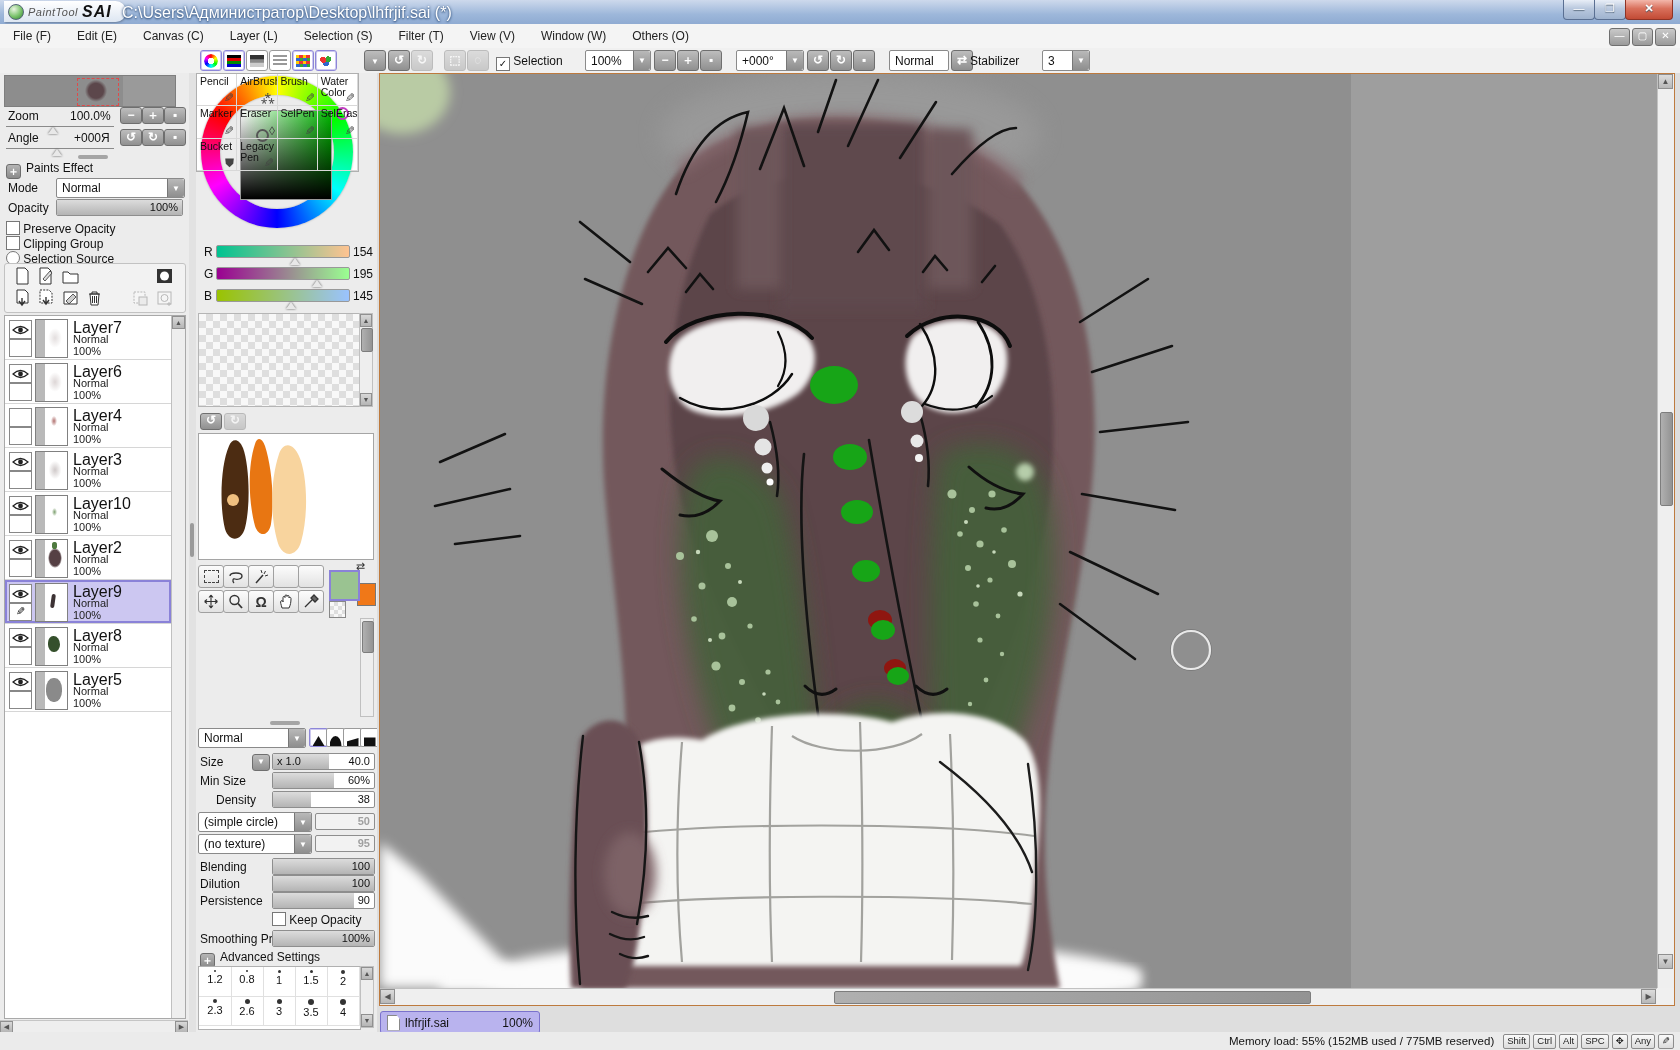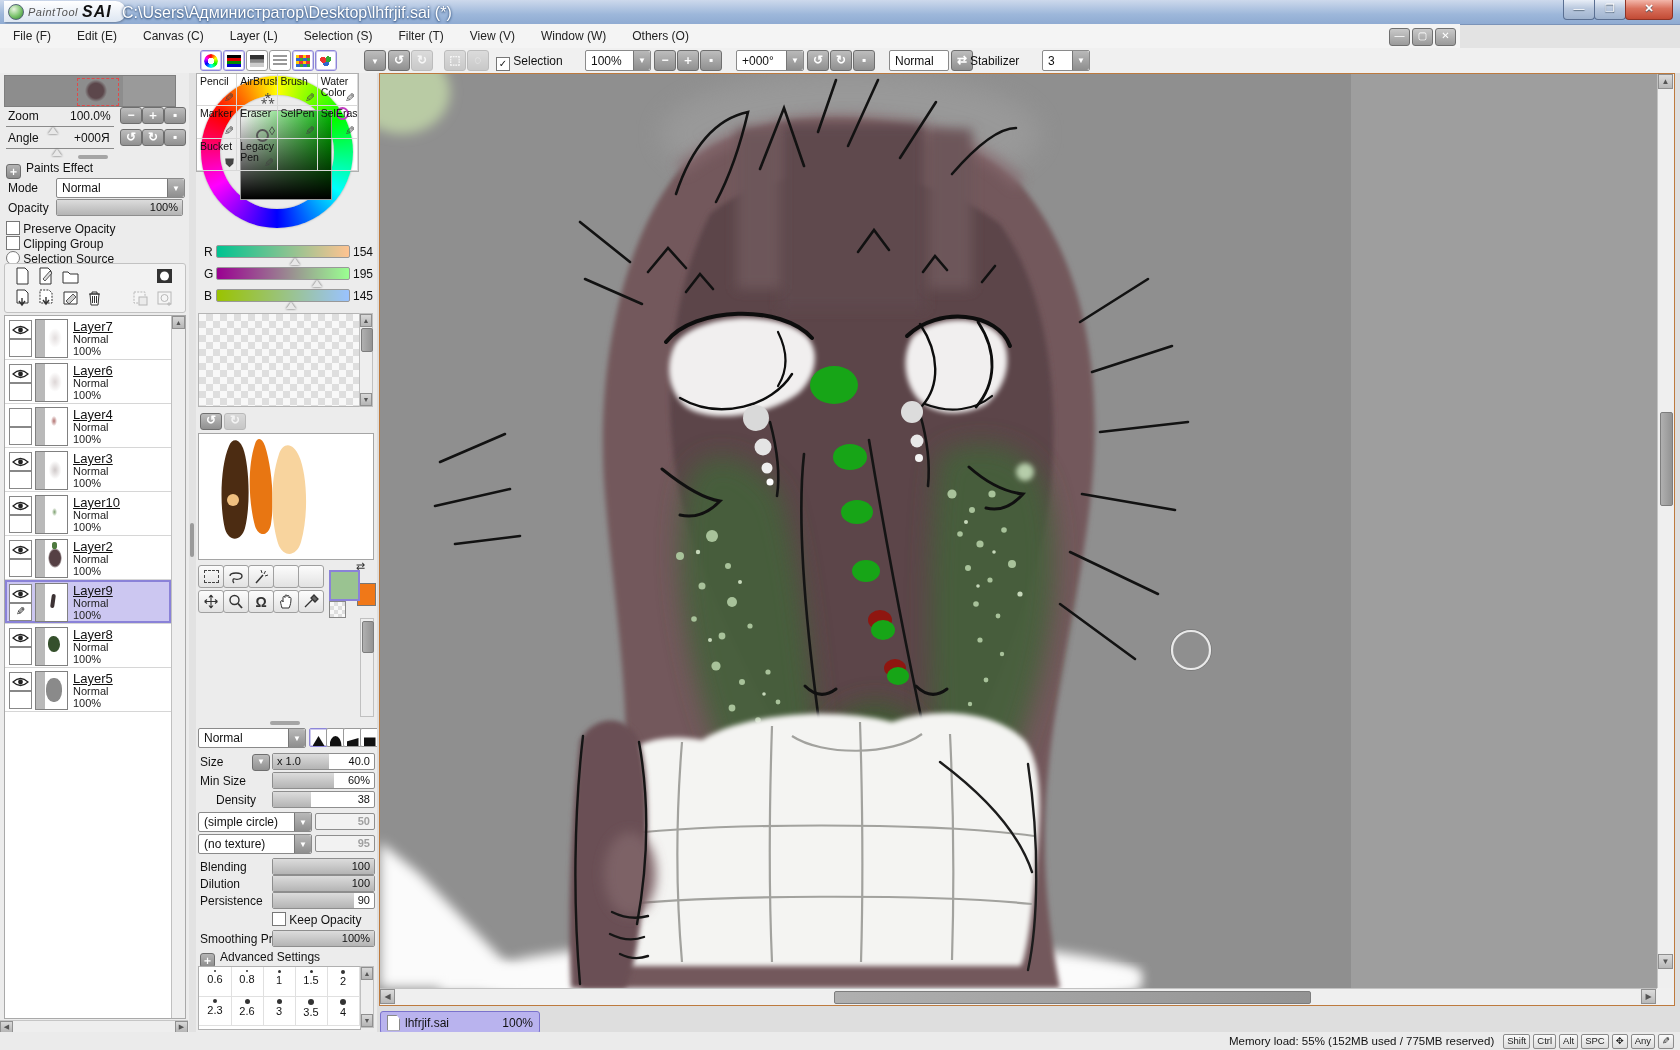--- a/index.html
+++ b/index.html
@@ -10,21 +10,21 @@
   #logo{left:4px;top:1px;height:21px;padding:0 14px 0 4px;background:linear-gradient(#ffffff,#dde6f2);border-radius:0 11px 11px 0;display:flex;align-items:center;gap:4px;box-shadow:1px 1px 2px rgba(0,0,0,.25);}
   #logo .ball{width:14px;height:14px;border-radius:50%;background:radial-gradient(circle at 35% 30%,#eaf6e2,#79c26a 55%,#2e7d32);border:1px solid #567;}
   #logo .p1{font-style:italic;font-size:11px;color:#555;letter-spacing:.5px;}
   #logo .p2{font-style:italic;font-weight:bold;font-size:16px;color:#111;letter-spacing:1px;}
   #title-text{left:122px;top:4px;color:#fff;font-size:16px;text-shadow:0 1px 2px #3a5a85,0 0 3px #3a5a85;}
   .wbtn{top:0;height:19px;border:1px solid #5a6f92;border-top:none;border-radius:0 0 4px 4px;background:linear-gradient(#e8eef7,#b9c8de 45%,#9fb3cf);color:#fff;text-align:center;line-height:17px;font-size:11px;text-shadow:0 1px 1px #456;}
   #btn-min{left:1563px;width:30px;}
   #btn-restore{left:1594px;width:30px;}
   #btn-close{left:1625px;width:46px;background:linear-gradient(#f3b7ab,#d9705c 45%,#c24b35);border-color:#8e3326;font-weight:bold;}
   
-  #menubar{left:0;top:24px;width:1460px;height:24px;background:#f4f4f4;border-bottom:1px solid #cfcfcf;display:flex;align-items:center;}
+  #menubar{left:0;top:24px;width:1680px;height:24px;background:#f4f4f4;border-bottom:1px solid #cfcfcf;display:flex;align-items:center;}
   .menu-item{padding:3px 13px;color:#222;}
   .mdi-btns{position:absolute;right:4px;top:4px;display:flex;gap:2px;}
   .mdi-btn{width:19px;height:16px;background:linear-gradient(#c9c9c9,#9a9a9a);border:1px solid #6f6f6f;border-radius:3px;color:#fff;font-size:10px;line-height:14px;text-align:center;}
   
   #toolbar{left:0;top:48px;width:1680px;height:25px;background:#f0f0f0;border-bottom:1px solid #c4c4c4;}
   .tgl{position:absolute;top:2px;width:20px;height:19px;border:1px solid #9a9a9a;border-radius:3px;background:#fff;display:flex;align-items:center;justify-content:center;}
   .tgl.on{border-color:#8d86d8;box-shadow:0 0 0 1px #cdc9f0 inset;}
   .gbtn{position:absolute;top:2px;width:20px;height:19px;border:1px solid #6f6f6f;border-radius:3px;background:linear-gradient(#bdbdbd,#909090);color:#fff;text-align:center;line-height:18px;font-size:12px;font-weight:bold;}
   .gbtn.dim{opacity:.4;}
   .combo{position:absolute;top:2px;height:19px;border:1px solid #8a8a8a;border-radius:2px;background:#fff;display:flex;align-items:center;}
@@ -61,21 +61,21 @@
   #layer-toolbar{position:absolute;left:4px;top:190px;width:180px;height:48px;border:1px solid #c2c2c2;background:#f2f2f2;border-radius:3px;}
   .lt-ic{position:absolute;width:19px;height:18px;}
   .lt-ic svg{width:100%;height:100%;}
   #layer-list{position:absolute;left:4px;top:242px;width:180px;height:702px;background:#fff;border:1px solid #a9a9a9;overflow:hidden;}
   .lrow{position:relative;width:166px;height:43px;border-bottom:1px solid #d6d6d6;background:#fff;}
   .lrow.sel{background:#ccc7f1;box-shadow:0 0 0 2px #8a82d8 inset;}
   .eyebox{position:absolute;left:4px;top:4px;width:21px;height:17px;border:1px solid #888;background:#fff;display:flex;align-items:center;justify-content:center;}
   .indbox{position:absolute;left:4px;top:23px;width:21px;height:16px;border:1px solid #888;background:#fff;text-align:center;font-size:11px;line-height:15px;}
   .thumb{position:absolute;left:30px;top:3px;width:31px;height:37px;border:1px solid #808080;background:linear-gradient(90deg,#b9b9b9 0 9px,#fff 9px);}
   .tm{position:absolute;left:12px;top:8px;width:14px;height:20px;border-radius:50%;}
-  .lname{position:absolute;left:68px;top:3px;font-size:13px;text-decoration:underline;}
+  .lname{position:absolute;left:68px;top:3px;font-size:16px;}
   .lmode{position:absolute;left:68px;top:17px;font-size:11px;color:#222;}
   .lopacity{position:absolute;left:68px;top:29px;font-size:11px;color:#222;}
   .vsb{position:absolute;right:0;top:0;bottom:0;width:13px;background:#eee;border-left:1px solid #c0c0c0;}
   .sb-btn{position:absolute;left:0;width:13px;height:13px;background:linear-gradient(#d8d8d8,#b5b5b5);border:1px solid #909090;font-size:7px;line-height:11px;text-align:center;color:#555;box-sizing:border-box;}
   .sb-thumb{position:absolute;left:1px;width:11px;background:linear-gradient(90deg,#b0b0b0,#939393);border:1px solid #7d7d7d;border-radius:2px;}
   
   #wheel{left:5px;top:3px;width:152px;height:152px;border-radius:50%;background:conic-gradient(from 0deg,#ff0,#0f0 17%,#0ff 34%,#00f 50%,#f0f 67%,#f00 84%,#ff0);box-shadow:0 0 2px #999;}
   #wheel .inner{position:absolute;left:19px;top:19px;width:114px;height:114px;border-radius:50%;background:#ececec;box-shadow:0 0 2px #aaa inset;}
   #svsq{left:45px;top:38px;width:90px;height:88px;background:linear-gradient(to top,#000,rgba(0,0,0,0)),linear-gradient(to right,#fff,#00b800);box-shadow:0 0 0 1px #9a9a9a;}
   .marker{position:absolute;width:9px;height:9px;border:2px solid #555;border-radius:50%;}
@@ -618,21 +618,21 @@
 
     <span class="srow-label abs" style="left:4px;top:859px">Smoothing Prs</span>
     <div class="bar" style="left:76px;top:857px;width:101px">
         <span class="fill" style="width:100%"></span>
         <span class="tv">100%</span>
       </div>
 
     <div class="abs hdr" style="left:4px;top:877px"><span class="plusbox">＋</span><span>Advanced Settings</span></div>
 
     <div id="palette" class="abs">
-      <span class="pcell" style="left:0;top:0"><span class="dot" style="width:2px;height:2px"></span><span class="num">0.6</span></span>
+      <span class="pcell" style="left:0;top:0"><span class="dot" style="width:2px;height:2px"></span><span class="num">1.2</span></span>
       <span class="pcell" style="left:32px;top:0"><span class="dot" style="width:2px;height:2px"></span><span class="num">0.8</span></span>
       <span class="pcell" style="left:64px;top:0"><span class="dot" style="width:3px;height:3px"></span><span class="num">1</span></span>
       <span class="pcell" style="left:96px;top:0"><span class="dot" style="width:3px;height:3px"></span><span class="num">1.5</span></span>
       <span class="pcell" style="left:128px;top:0"><span class="dot" style="width:4px;height:4px"></span><span class="num">2</span></span>
       <span class="pcell" style="left:0;top:29px"><span class="dot" style="width:4px;height:4px"></span><span class="num">2.3</span></span>
       <span class="pcell" style="left:32px;top:29px"><span class="dot" style="width:5px;height:5px"></span><span class="num">2.6</span></span>
       <span class="pcell" style="left:64px;top:29px"><span class="dot" style="width:5px;height:5px"></span><span class="num">3</span></span>
       <span class="pcell" style="left:96px;top:29px"><span class="dot" style="width:6px;height:6px"></span><span class="num">3.5</span></span>
       <span class="pcell" style="left:128px;top:29px"><span class="dot" style="width:6px;height:6px"></span><span class="num">4</span></span>
     </div>

